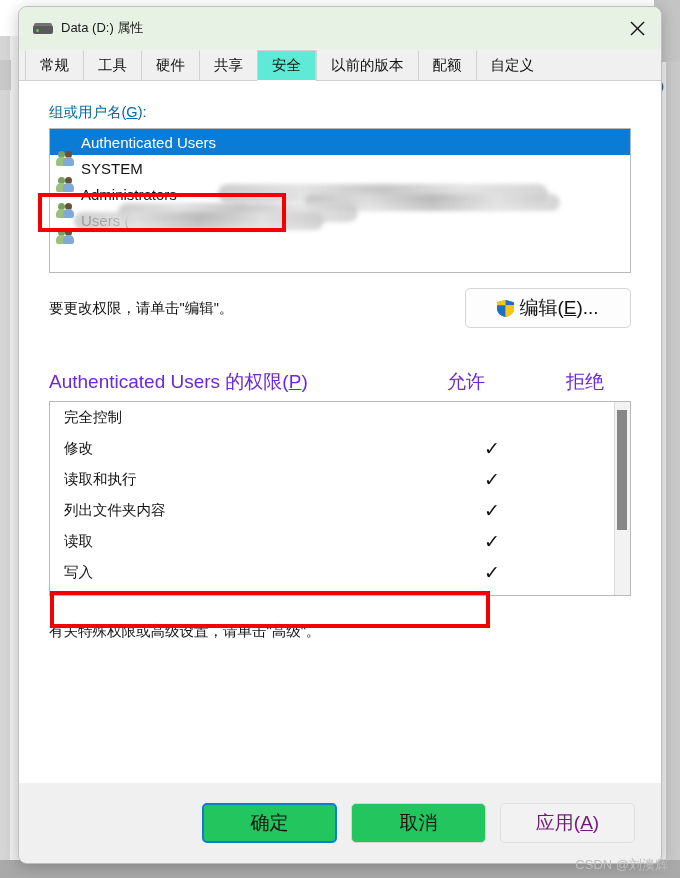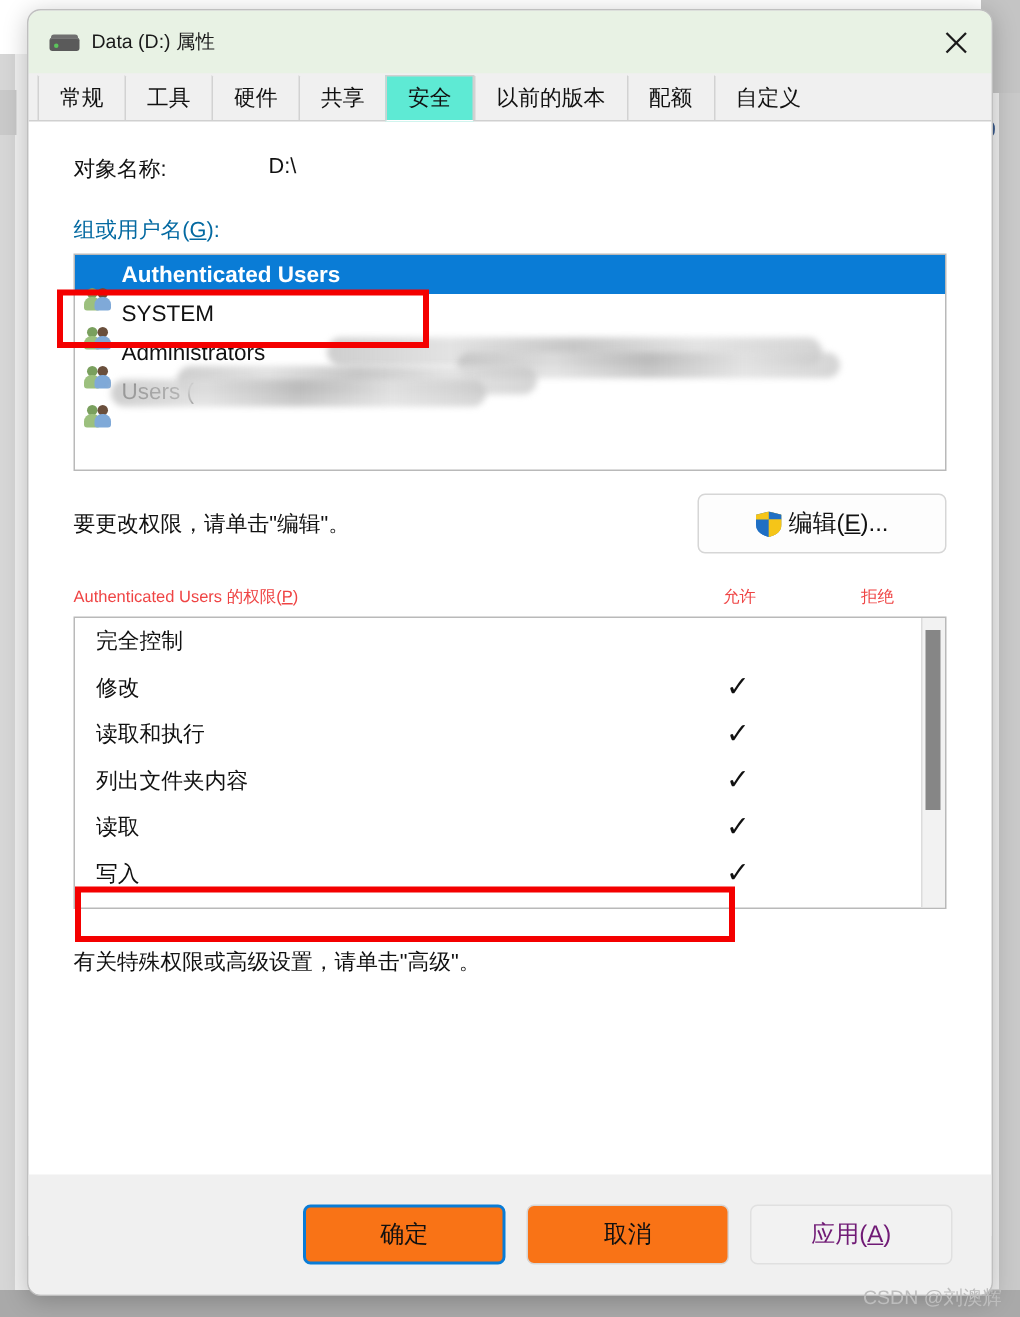--- a/index.html
+++ b/index.html
@@ -139,21 +139,21 @@
     position: relative;
   }
   .user-row {
     display: flex; align-items: center;
     height: 26px;
     padding-left: 6px;
     font-size: 15px;
     color: #111;
     position: relative;
   }
-  .user-row.selected { background: #0a7cd6; font-weight: bold; }
+  .user-row.selected { background: #0a7cd6; }
   .user-row.selected .uname { color: #ffffff; }
   .uicon { width: 19px; height: 17px; position: relative; margin-right: 6px; flex: 0 0 auto; }
   .uicon .p1, .uicon .p2 { position: absolute; bottom: 0; }
   .uicon .p1 { left: 0; }
   .uicon .p2 { left: 7px; }
   .uicon .head { width: 7px; height: 7px; border-radius: 50%; position: absolute; top: 0; left: 2px; }
   .uicon .torso { width: 11px; height: 9px; border-radius: 5px 5px 2px 2px; position: absolute; top: 6px; left: 0; }
   .uicon .p1 .head { background: #7aa05e; }
   .uicon .p1 .torso { background: #9cc07e; }
   .uicon .p2 .head { background: #6a4f3c; }
@@ -167,42 +167,42 @@
   }
 
   .hint-row {
     display: flex; align-items: center; justify-content: space-between;
     margin: 14px 30px 0 30px;
     height: 42px;
   }
   .hint-text { font-size: 14.5px; color: #111; }
   .btn {
     font-family: "Liberation Sans", sans-serif;
-    font-size: 16px;
+    font-size: 19px;
     color: #111;
     background: #fdfdfd;
     border: 1px solid #d6d6d6;
     border-radius: 5px;
     height: 40px;
     display: inline-flex; align-items: center; justify-content: center;
     cursor: pointer;
     white-space: nowrap;
   }
   .btn.wide { width: 166px; }
   .btn .shield { width: 17px; height: 17px; margin-right: 5px; flex: 0 0 auto; }
   .btn u { text-decoration: underline; }
 
   .perm-header {
     display: flex; align-items: flex-end;
     margin: 20px 30px 6px 30px;
-    font-size: 11px;
-    color: #ef4444;
+    font-size: 19px;
+    color: #6d28d9;
   }
   .perm-header .ptitle { flex: 1; }
-  .perm-header .pallow { width: 92px; text-align: center; }
+  .perm-header .pallow { width: 92px; text-align: left; margin-top: 20px; }
   .perm-header .pdeny { width: 92px; text-align: center; }
 
   .permlist {
     margin: 0 30px;
     border: 1px solid #b9b9b9;
     background: #ffffff;
     height: 195px;
     position: relative;
     overflow: hidden;
   }
@@ -233,21 +233,21 @@
   
   .footer {
     position: absolute; left: 0; right: 0; bottom: 0;
     height: 80px;
     background: #f0f0f0;
     display: flex; align-items: center; justify-content: flex-end;
     padding-right: 26px;
     gap: 14px;
     border-radius: 0 0 8px 8px;
   }
-  .footer .btn { width: 135px; height: 40px; background: #f97316; }
+  .footer .btn { width: 135px; height: 40px; background: #22c55e; }
   .footer .btn.primary { border: 2px solid #0a7cd6; }
   .footer .btn.disabled { color: #701a75; background: #f2f2f2; border-color: #e0e0e0; cursor: default; }
 
   .watermark {
     position: absolute;
     right: 12px; bottom: 4px;
     font-size: 13px;
     color: #bdbdbd;
     font-family: "Liberation Sans", sans-serif;
     white-space: nowrap;
@@ -320,24 +320,20 @@
     <div class="tab">
         <span>配额</span>
       </div>
     <div class="tab">
         <span>自定义</span>
       </div>
   </div>
 
   <div class="dlg-body">
 
-    <div class="row-objname">
-      <span class="lbl">对象名称:</span>
-      <span class="val">D:\</span>
-    </div>
 
     <div class="section-label">
       <span>组或用户名</span>(<u>G</u>):
     </div>
 
     <div class="userlist">
       <div class="user-row selected">
         <span class="uicon">
           <span class="p1">
               <span class="head"></span>

